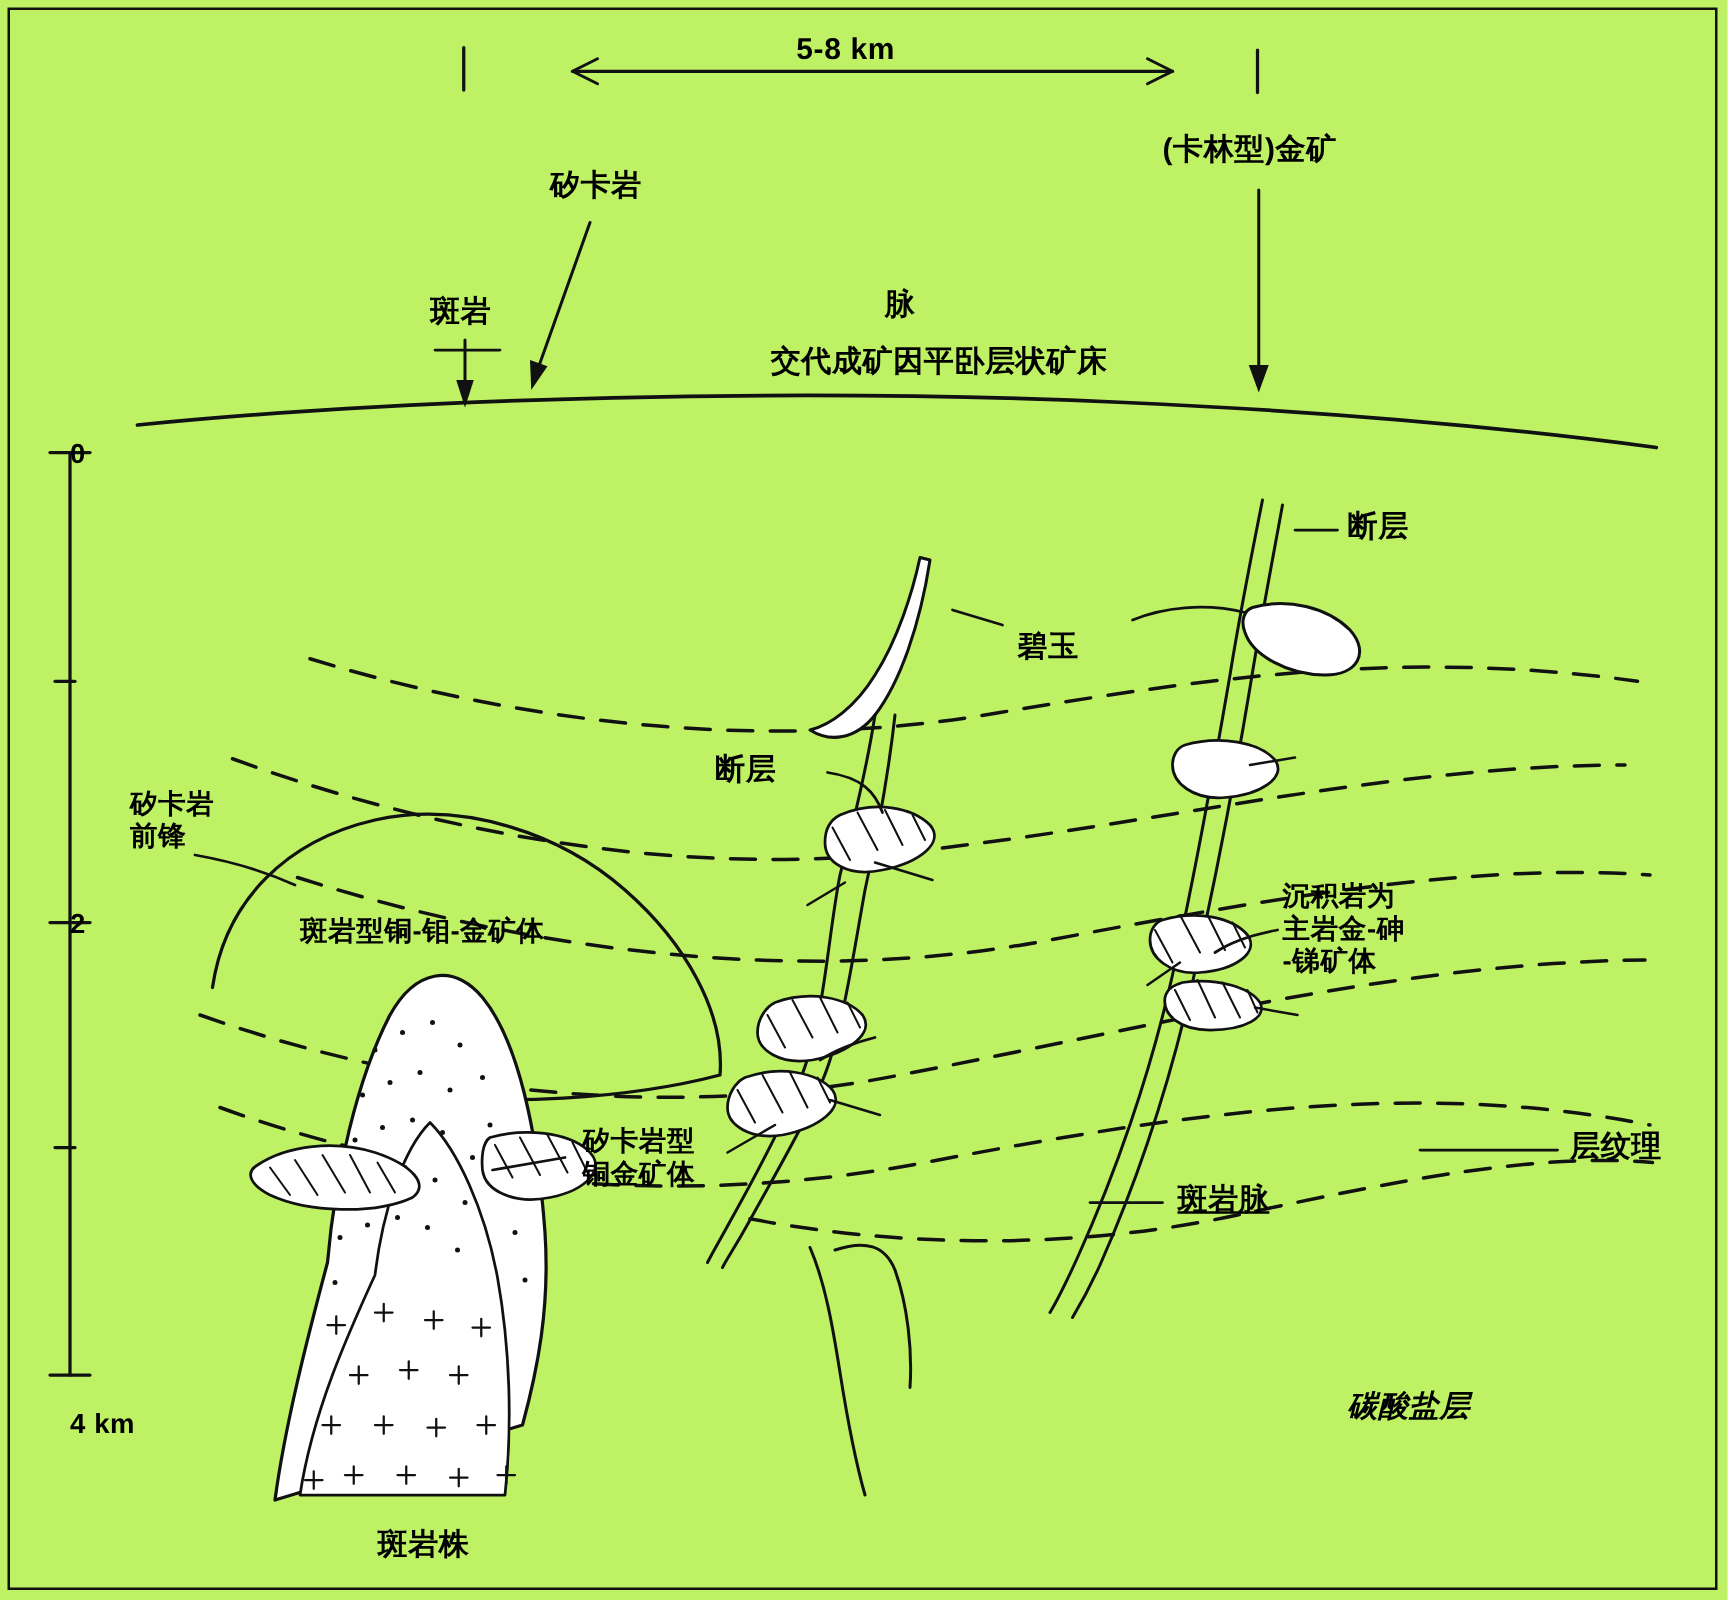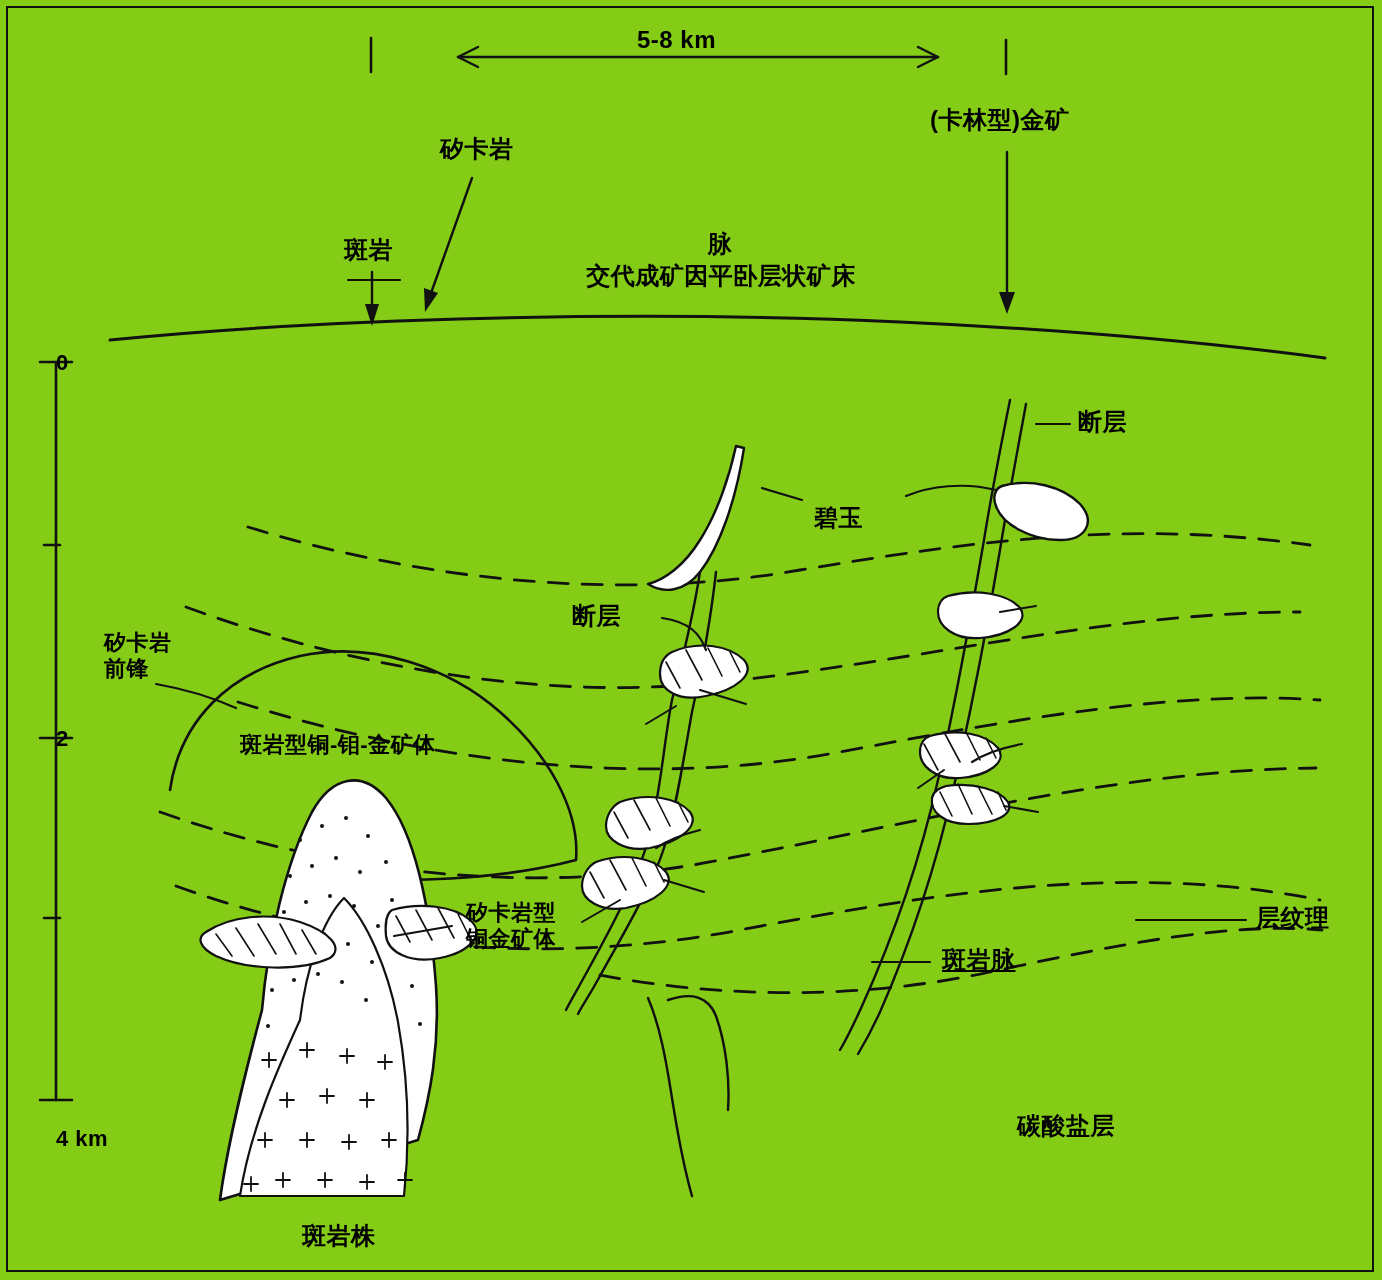--- a/index.html
+++ b/index.html
@@ -11,21 +11,21 @@
     width: 1382px;
     height: 1280px;
     font-family: "Liberation Sans", sans-serif;
     color: #000;
     overflow: hidden;
   }
   #figure {
     position: relative;
     width: 1382px;
     height: 1280px;
-    background: #84cc16;
+    background: #bef264;
   }
   .frame {
     position: absolute;
     left: 6px;
     top: 6px;
     width: 1368px;
     height: 1266px;
     border: 2px solid #111;
     box-sizing: border-box;
   }
@@ -212,37 +212,40 @@
   <div class="lbl bold sz24" style="left:637px; top:26px;">5-8 km</div>
 
   <div class="lbl bold sz22" style="left:56px; top:350px;">0</div>
   <div class="lbl bold sz22" style="left:56px; top:726px;">2</div>
   <div class="lbl bold sz22" style="left:56px; top:1086px;margin-top:40px;">4 km</div>
 
   <div class="lbl bold sz24" style="left:440px; top:135px;">矽卡岩</div>
   <div class="lbl bold sz24" style="left:344px; top:236px;">斑岩</div>
 
   <div class="lbl bold sz24 center" style="left:560px; top:230px; width:320px;">脉</div>
-  <div class="lbl bold sz24 center" style="left:556px; top:262px; width:330px;">交代成矿因平卧层状矿床</div>
+  <div class="lbl bold sz24 center" style="left:556px; top:276px; width:330px;text-align:right;">交代成矿因平卧层状矿床</div>
 
   <div class="lbl bold sz24" style="left:930px; top:106px;">(卡林型)金矿</div>
 
   <div class="lbl bold sz24" style="left:1078px; top:408px;">断层</div>
   <div class="lbl bold sz24" style="left:814px; top:504px;">碧玉</div>
   <div class="lbl bold sz24" style="left:572px; top:602px;">断层</div>
 
   <div class="lbl bold sz22" style="left:104px; top:630px;">矽卡岩
 前锋</div>
 
   <div class="lbl bold sz22" style="left:240px; top:732px;">斑岩型铜-钼-金矿体</div>
 
+  <div class="lbl bold sz22" style="left:1026px; top:704px;">沉积岩为
+主岩金-砷
+-锑矿体</div>
 
 
   <div class="lbl bold sz22" style="left:466px; top:900px;">矽卡岩型
 铜金矿体</div>
 
   <div class="lbl bold sz24" style="left:1256px; top:904px;">层纹理</div>
   <div class="lbl bold sz24" style="left:942px; top:946px;text-decoration:underline;">斑岩脉</div>
 
-  <div class="lbl bold sz24" style="left:1017px; top:1112px;">碳酸盐层</div>
+  <div class="lbl bold sz24" style="left:1078px; top:1112px;font-style:italic;">碳酸盐层</div>
   <div class="lbl bold sz24" style="left:302px; top:1222px;">斑岩株</div>
 
 </div>
 
 </body></html>

